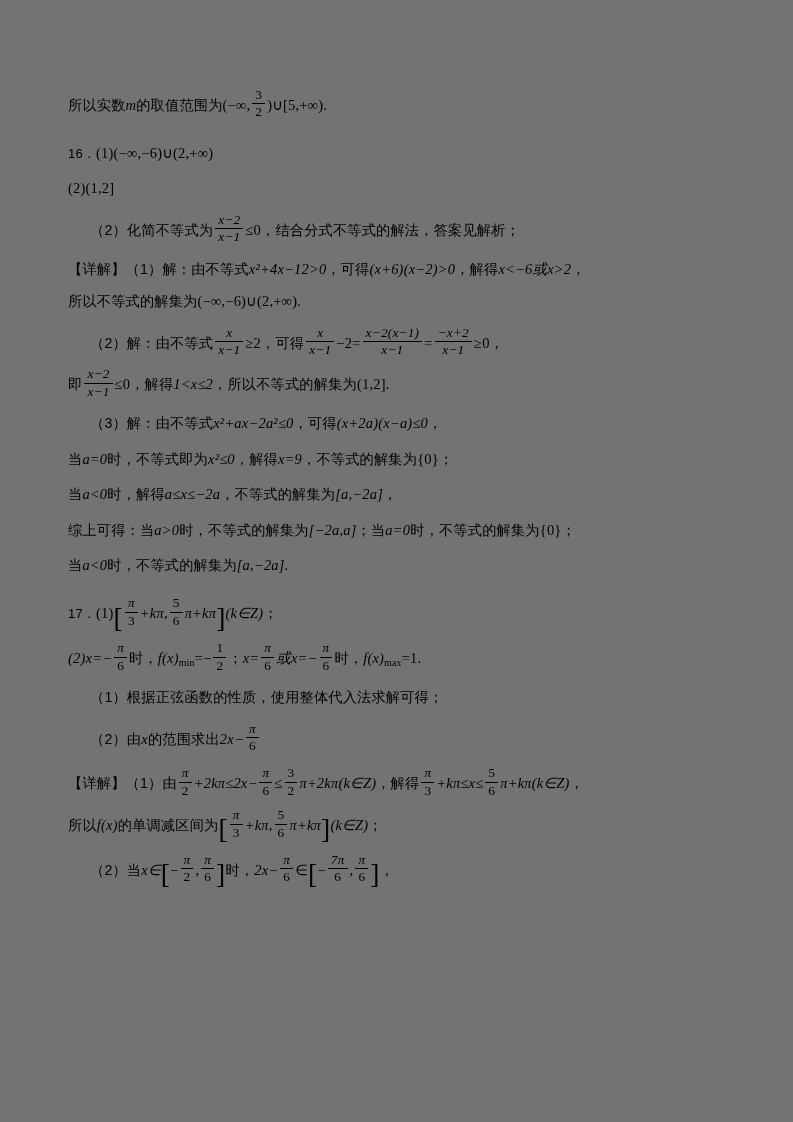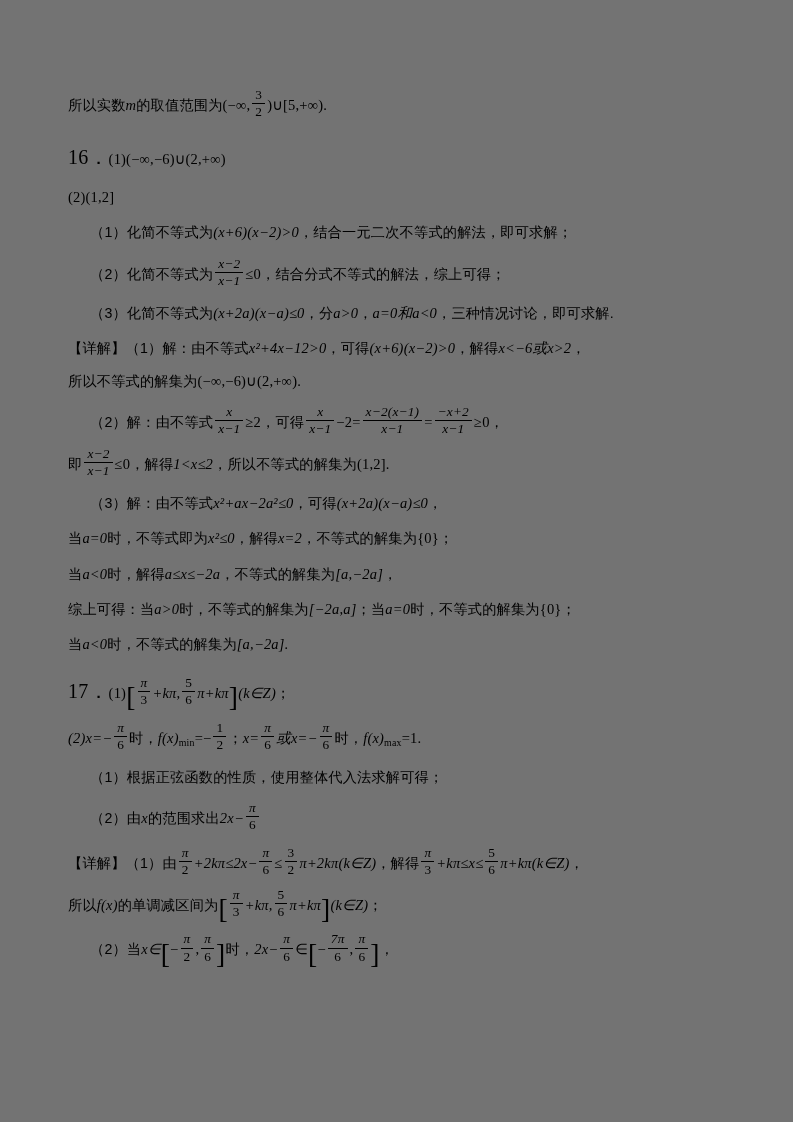--- a/index.html
+++ b/index.html
@@ -65,22 +65,22 @@
     font-size: 14.2px;
   }
   .bracket-big {
     display: inline-block;
     font-size: 1.9em;
     vertical-align: -0.30em;
     line-height: 0.7;
     font-family: "Liberation Serif", serif;
   }
   .num-label {
-    font-family: Liberation Serif, serif;
-    font-size: 20px;
+    font-family: Liberation Sans, sans-serif;
+    font-size: 13px;
   }
 </style>
 </head>
 <body>
 
 <div class="page">
   <div class="content">
 
     <p class="line">
       <span class="cn">所以实数</span><span class="mi">m</span><span class="cn">的取值范围为</span><span class="mn">(−∞,</span><span class="frac"><span class="num">3</span><span class="den">2</span></span><span class="mn">)∪[5,+∞).</span>
@@ -88,31 +88,25 @@
 
     <p class="line" style="margin-top:22px">
       <span class="num-label">16．</span><span class="mn">(1)(−∞,−6)∪(2,+∞)</span>
     </p>
 
     <p class="line">
       <span class="mn">(2)(1,2]</span>
     </p>
 
 
+
     <p class="line pad-left">
-      <span class="cn">（1）化简不等式为</span><span class="mi">(x+6)(x−2)&gt;0</span><span class="cn">，结合一元二次不等式的解法，即可求解；</span>
+      <span class="cn">（2）化简不等式为</span><span class="frac"><span class="num mi">x−2</span><span class="den mi">x−1</span></span><span class="mn">≤0</span><span class="cn">，结合分式不等式的解法，答案见解析；</span>
     </p>
 
-    <p class="line pad-left">
-      <span class="cn">（2）化简不等式为</span><span class="frac"><span class="num mi">x−2</span><span class="den mi">x−1</span></span><span class="mn">≤0</span><span class="cn">，结合分式不等式的解法，综上可得；</span>
-    </p>
-
-    <p class="line pad-left">
-      <span class="cn">（3）化简不等式为</span><span class="mi">(x+2a)(x−a)≤0</span><span class="cn">，分</span><span class="mi">a&gt;0</span><span class="cn">，</span><span class="mi">a=0和a&lt;0</span><span class="cn">，三种情况讨论，即可求解.</span>
-    </p>
 
     <p class="line tight">
       <span class="cn">【详解】</span><span class="cn">（1）解：由不等式</span><span class="mi">x²+4x−12&gt;0</span><span class="cn">，可得</span><span class="mi">(x+6)(x−2)&gt;0</span><span class="cn">，解得</span><span class="mi">x&lt;−6或x&gt;2</span><span class="cn">，</span>
     </p>
 
     <p class="line">
       <span class="cn">所以不等式的解集为</span><span class="mn">(−∞,−6)∪(2,+∞).</span>
     </p>
 
     <p class="line pad-left tight">
@@ -122,21 +116,21 @@
     <p class="line">
       <span class="cn">即</span><span class="frac"><span class="num mi">x−2</span><span class="den mi">x−1</span></span><span class="mn">≤0</span><span class="cn">，解得</span><span class="mi">1&lt;x≤2</span><span class="cn">，所以不等式的解集为</span><span class="mn">(1,2].</span>
     </p>
 
     <p class="line pad-left">
       <span class="cn">（3）解：由不等式</span><span class="mi">x²+ax−2a²≤0</span><span class="cn">，可得</span><span class="mi">(x+2a)(x−a)≤0</span><span class="cn">，</span>
     </p>
 
 
     <p class="line">
-      <span class="cn">当</span><span class="mi">a=0</span><span class="cn">时，不等式即为</span><span class="mi">x²≤0</span><span class="cn">，解得</span><span class="mi">x=2</span><span class="cn">，不等式的解集为</span><span class="mn">{0}</span><span class="cn">；</span>
+      <span class="cn">当</span><span class="mi">a=0</span><span class="cn">时，不等式即为</span><span class="mi">x²≤0</span><span class="cn">，解得</span><span class="mi">x=9</span><span class="cn">，不等式的解集为</span><span class="mn">{0}</span><span class="cn">；</span>
     </p>
 
     <p class="line">
       <span class="cn">当</span><span class="mi">a&lt;0</span><span class="cn">时，解得</span><span class="mi">a≤x≤−2a</span><span class="cn">，不等式的解集为</span><span class="mi">[a,−2a]</span><span class="cn">，</span>
     </p>
 
     <p class="line">
       <span class="cn">综上可得：当</span><span class="mi">a&gt;0</span><span class="cn">时，不等式的解集为</span><span class="mi">[−2a,a]</span><span class="cn">；当</span><span class="mi">a=0</span><span class="cn">时，不等式的解集为</span><span class="mn">{0}</span><span class="cn">；</span>
     </p>
 

